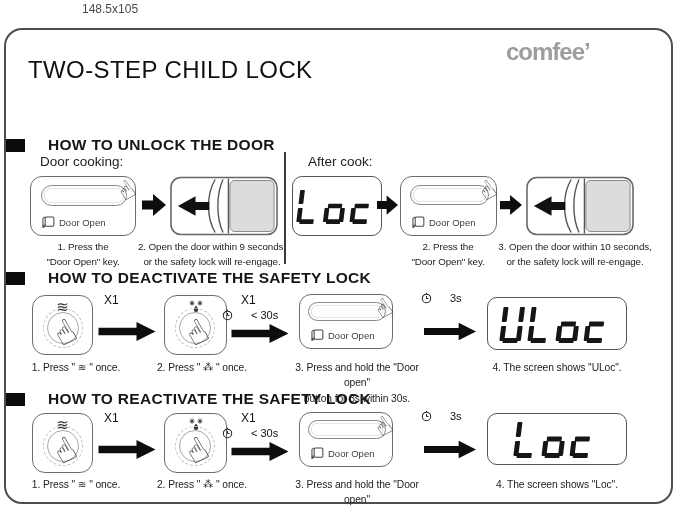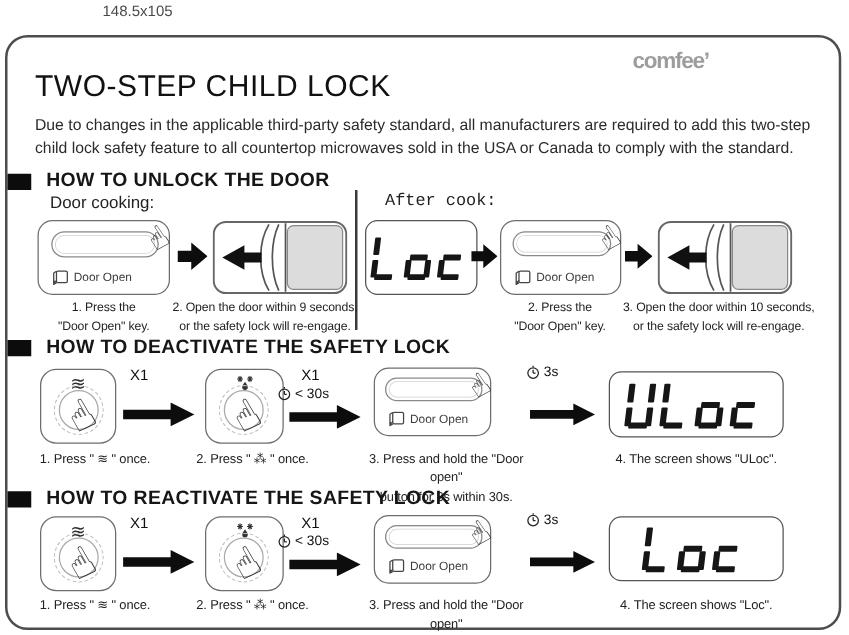--- a/index.html
+++ b/index.html
@@ -6,30 +6,30 @@
   html,body { width:679px; height:508px; background:#fff; overflow:hidden;
               font-family:"Liberation Sans","DejaVu Sans",sans-serif; color:#1d1d1d; }
   .page { position:relative; width:679px; height:508px; }
   .abs { position:absolute; }
 
   .size-label { left:34px; top:2px; font-size:12px; color:#4a4a4a;margin-left:48px; }
 
   .card { left:4px; top:28px; width:669px; height:476px;
           border:2px solid #4d4d4d; border-radius:18px; background:#fff; }
 
-  .logo { left:506px; top:38px; width:150px; font-size:18px; font-weight:bold;
+  .logo { left:506px; top:38px; width:150px; font-size:24px; font-weight:bold;
           color:#9d9d9d; letter-spacing:-1px; }
 
   .title { left:28px; top:56px; font-size:24px; font-weight:400; color:#111;
            letter-spacing:.4px; }
 
   .intro { left:28px; top:92px; width:632px; font-size:12.6px; line-height:1.42;
            color:#2b2b2b; white-space:pre-line; }
 
-  .sec-head { display:flex; align-items:center; gap:12px; }
+  .sec-head { display:flex; align-items:center; gap:23px; }
   .bullet { width:19px; height:13px; background:#0c0c0c; flex:0 0 auto; }
   .sec-head .txt { font-size:15.5px; font-weight:600; color:#161616; letter-spacing:.3px; }
 
   .subhead { font-size:13.5px; color:#222; }
 
   .divider { left:284px; top:152px; width:2px; height:112px; background:#3a3a3a; }
 
   
   .doorcard { position:absolute; border:1.4px solid #6d6d6d; border-radius:12px;
               background:#fff; overflow:visible; }
@@ -59,21 +59,21 @@
                font-size:15px; color:#2f2f2f; font-family:"DejaVu Sans",sans-serif; }
   .mist { position:absolute; top:4px; left:50%; transform:translateX(-50%);
           width:15px; height:15px; }
   .dial { position:absolute; left:14px; top:16px; width:32px; height:32px;
           border:1.2px solid #a9a9a9; border-radius:50%; }
   .dial::before { content:""; position:absolute; inset:-5px;
                   border:1px dashed #c2c2c2; border-radius:50%; }
   .hand-btn { left:22px; top:20px; font-size:33px; transform:rotate(-30deg); }
 
   .x1 { position:absolute; font-size:12px; color:#111; }
-  .timer { position:absolute; display:flex; align-items:center; gap:3px;
+  .timer { position:absolute; display:flex; align-items:center; gap:18px;
            font-size:11px; color:#111; }
   .timer svg { width:11px; height:12px; }
 
   .arrow { position:absolute; }
   .arrow svg { display:block; width:100%; height:100%; }
   .arrow polygon { fill:#0d0d0d; }
 
   .cap { position:absolute; font-size:9.8px; line-height:1.5; color:#222;
          text-align:center; white-space:pre-line; letter-spacing:-0.1px; }
   .cap2 { font-size:10.3px; }
@@ -81,30 +81,28 @@
 </head>
 <body>
 
 <div class="page">
 
   <div class="abs size-label">148.5x105</div>
   <div class="abs card"></div>
 
   <div class="abs logo">comfee’</div>
   <h1 class="abs title">TWO-STEP CHILD LOCK</h1>
-  <p class="abs intro">Due to changes in the applicable third-party safety standard, all manufacturers are required to add this two-step
-child lock safety feature to all countertop microwaves sold in the USA or Canada to comply with the standard.</p>
 
   <div class="abs sec-head" style="left:6px;top:136px;">
     <span class="bullet"></span>
     <span class="txt">HOW TO UNLOCK THE DOOR</span>
   </div>
 
   <div class="abs subhead" style="left:40px;top:154px;">Door cooking:</div>
-  <div class="abs subhead" style="left:308px;top:154px;font-family:Liberation Mono, monospace;">After cook:</div>
+  <div class="abs subhead" style="left:308px;top:154px;">After cook:</div>
   <div class="abs divider"></div>
 
   <div class="abs" style="left:0;top:176px;width:679px;height:62px;">
 
     <div class="doorcard" style="left:30px;top:0;width:106px;height:60px;">
       <span class="pill" style="left:10px;top:8px;width:86px;height:21px;"></span>
       <span class="hand hand-card">☝</span>
       <span class="dopen">
         <svg viewBox="0 0 14 13">
             <g fill="none" stroke="#444" stroke-width="1.1">

